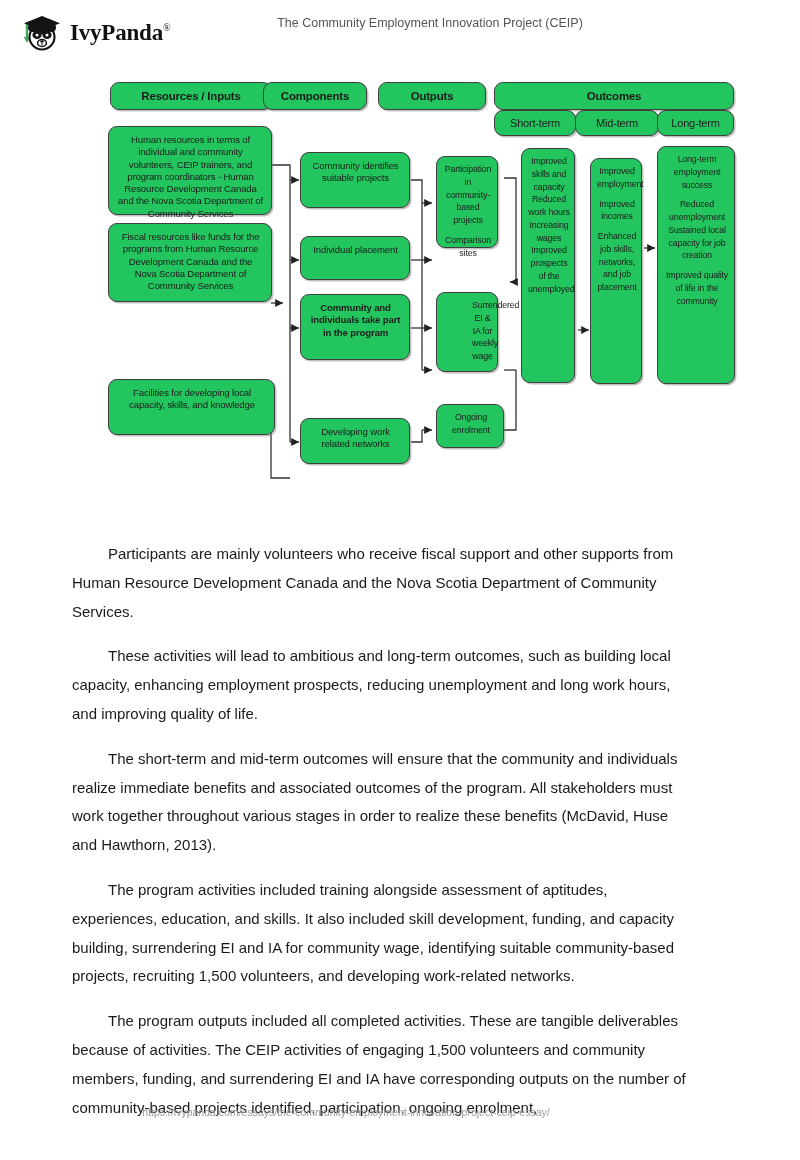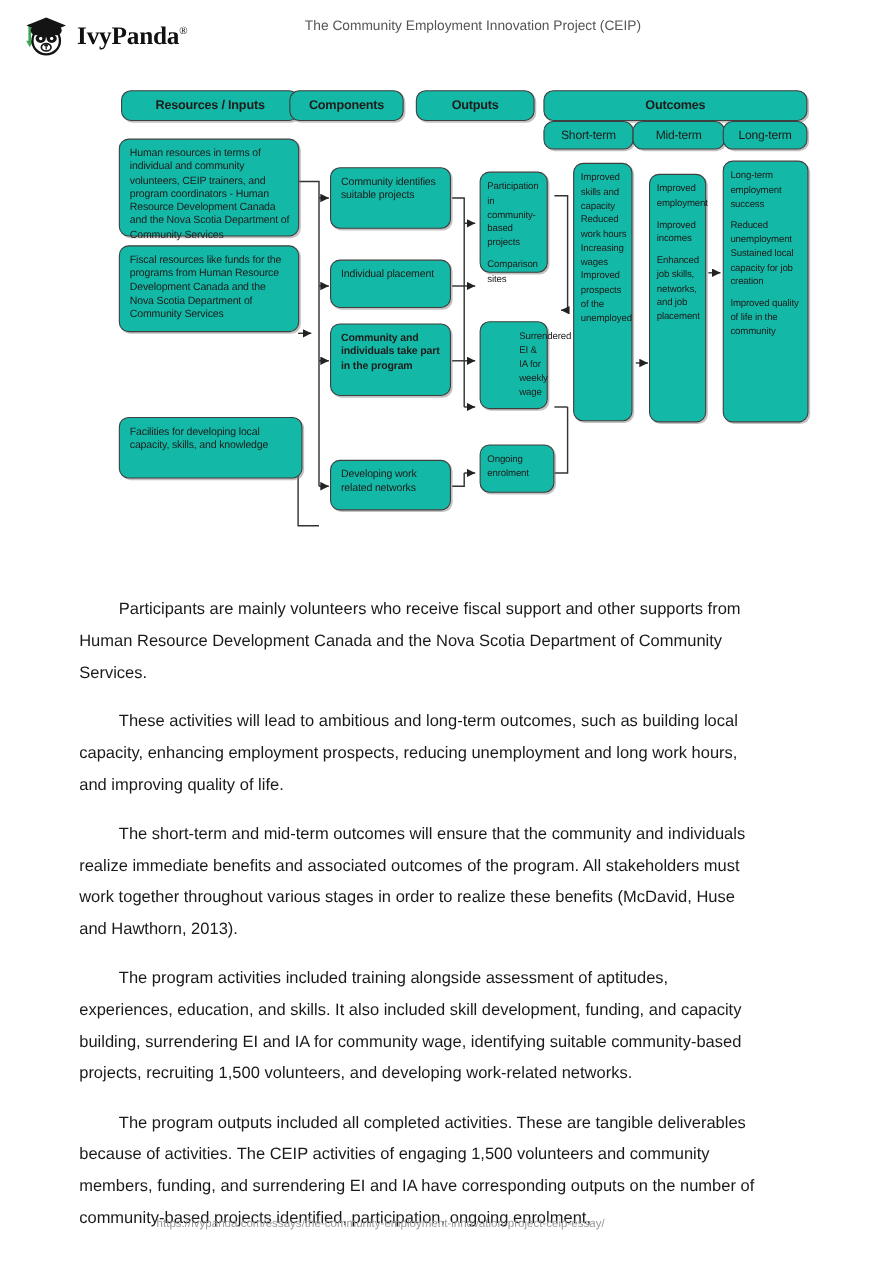--- a/index.html
+++ b/index.html
@@ -61,21 +61,21 @@
   .diagram {
     position: absolute;
     left: 0; top: 70px;
     width: 800px; height: 460px;
   }
   .dbox {
     position: absolute;
     box-sizing: border-box;
     border: 1.4px solid #3f3f3f;
     border-radius: 9px;
-    background: #14b8a6;
+    background: #22c55e;
     color: #1c1c1c;
     box-shadow: 1.5px 1.5px 0 rgba(120,120,120,0.45);
   }
   .dbox.hdr {
     display: flex;
     align-items: center;
     justify-content: center;
     font-weight: bold;
     font-size: 11.5px;
     letter-spacing: -0.2px;
@@ -85,20 +85,21 @@
     align-items: center;
     justify-content: center;
     font-size: 11px;
     letter-spacing: -0.2px;
   }
   .dbox.body {
     padding: 7px 8px 5px 9px;
     font-size: 9.6px;
     line-height: 1.28;
     letter-spacing: -0.15px;
+    text-align: center;
   }
   .dbox.body.narrow {
     padding: 6px 4px 4px 6px;
     font-size: 8.8px;
     line-height: 1.45;
   }
   .dbox.body p { margin: 0 0 7px 0; }
   .dbox.body p:last-child { margin-bottom: 0; }
 
   

